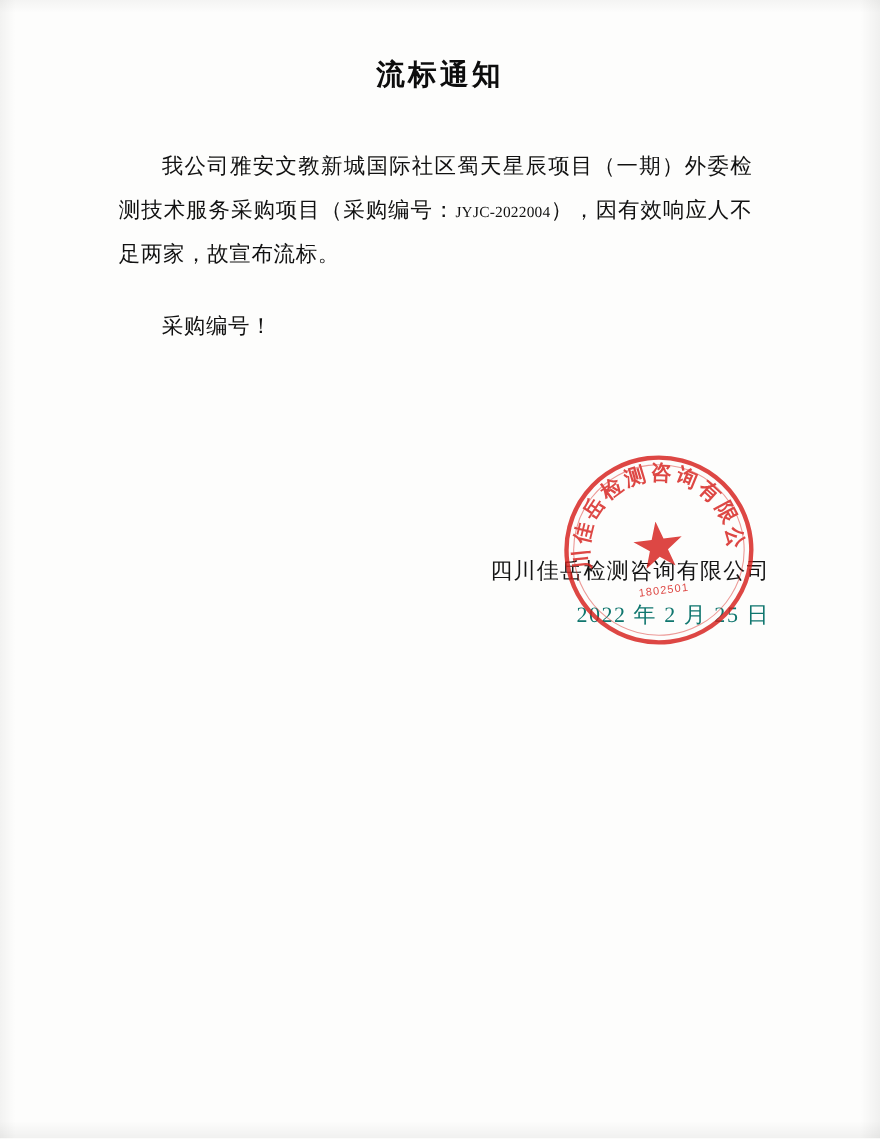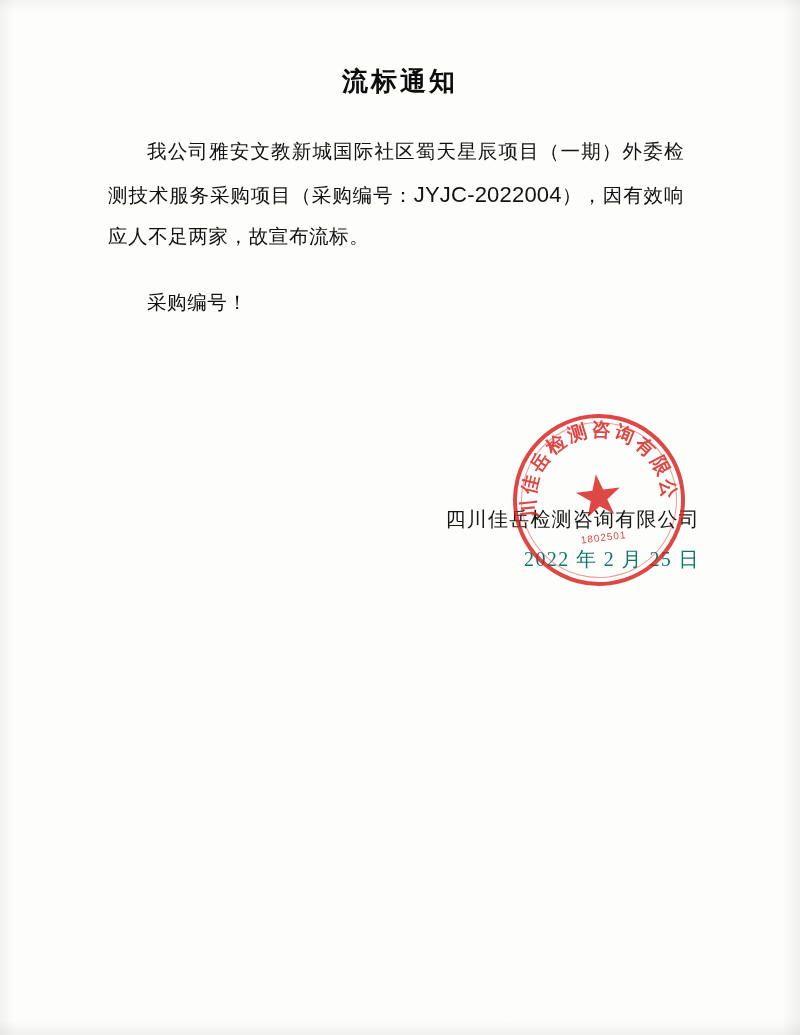--- a/index.html
+++ b/index.html
@@ -27,21 +27,21 @@
     left: 0; top: 0; right: 0; bottom: 0;
     background:
       linear-gradient(to right, rgba(0,0,0,0.045) 0px, rgba(0,0,0,0.0) 14px),
       linear-gradient(to left, rgba(0,0,0,0.05) 0px, rgba(0,0,0,0.0) 18px),
       linear-gradient(to bottom, rgba(0,0,0,0.035) 0px, rgba(0,0,0,0.0) 12px),
       linear-gradient(to top, rgba(0,0,0,0.05) 0px, rgba(0,0,0,0.0) 16px);
     pointer-events: none;
   }
   .doc-title {
     position: absolute;
-    top: 64px;
+    top: 50px;
     left: 0;
     width: 800px;
     text-align: center;
     font-family: "Liberation Sans", "DejaVu Sans", sans-serif;
     font-weight: bold;
     font-size: 26px;
     letter-spacing: 3px;
     color: #0d0d0d;
   }
   .body-block {
@@ -58,22 +58,22 @@
   }
   .para {
     font-size: 19.5px;
     line-height: 2.05;
     letter-spacing: 0.6px;
     text-align: justify;
     text-indent: 2em;
     margin: 0;
   }
   .para .code {
-    font-family: Liberation Sans, sans-serif;
-    font-size: 22px;
+    font-family: Liberation Serif, serif;
+    font-size: 14px;
     letter-spacing: 0.2px;
   }
   .notice-line {
     margin-top: 26px;
     font-size: 19.5px;
     line-height: 2;
     letter-spacing: 0.6px;
     text-indent: 2em;
   }
   .signature-block {

